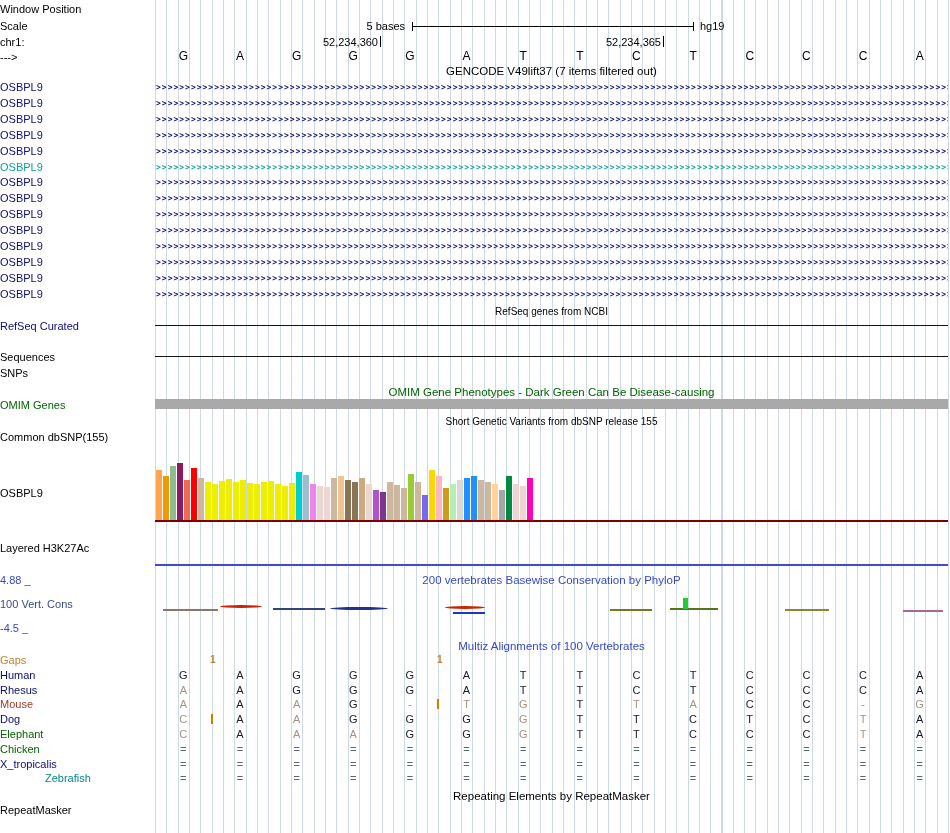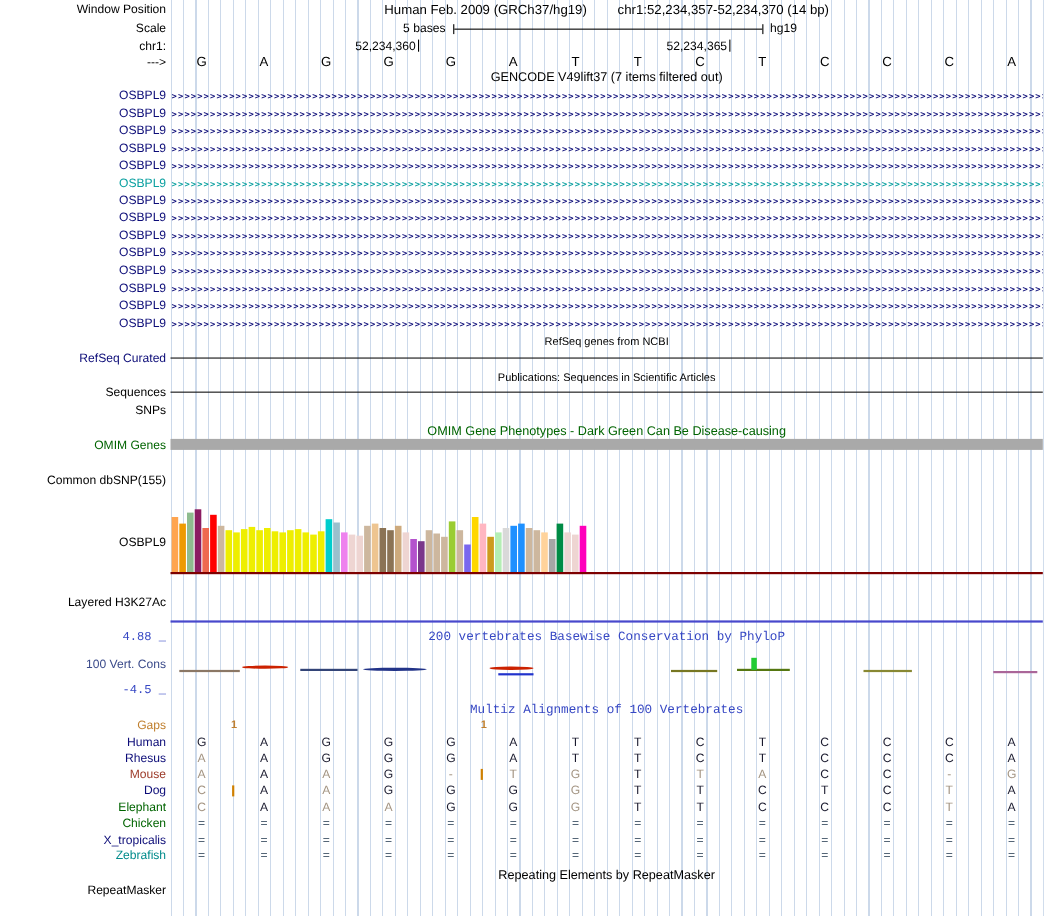--- a/index.html
+++ b/index.html
@@ -1,53 +1,49 @@
 <!DOCTYPE html>
 <html><head>
 <meta charset="utf-8">
 <style>
   html,body{margin:0;padding:0;background:#fff;}
   #screen{position:relative;width:950px;height:833px;background:#fff;overflow:hidden;
           font-family:"Liberation Sans",sans-serif;font-size:11px;color:#000;}
   .grid{position:absolute;left:155px;top:0;width:794px;height:833px;
         background:repeating-linear-gradient(to right,#ccd9ea 0px,#ccd9ea 1px,transparent 1px,transparent 11.33px);}
-  .lbl{position:absolute;left:0;width:151px;height:14px;line-height:14px;text-align:right;white-space:nowrap;}
+  .lbl{position:absolute;left:0;width:151px;height:14px;line-height:14px;white-space:nowrap;}
   .ctr{position:absolute;left:155px;width:793px;height:14px;line-height:14px;text-align:center;white-space:nowrap;font-size:11.5px;}
   .ctr.small{font-size:10px;}
   .row14{position:absolute;left:155px;width:793px;height:14px;line-height:14px;display:flex;font-size:11px;}
   .c{flex:1 1 0;text-align:center;}
   .hline{position:absolute;left:155px;width:793px;height:1px;background:#111;}
   .titleflex{position:absolute;left:155px;top:2px;width:793px;display:flex;justify-content:center;gap:28px;font-size:12px;height:14px;line-height:14px;}
   .generow{position:absolute;left:156px;width:792px;height:15px;line-height:15px;overflow:hidden;white-space:nowrap;
            font-family:"DejaVu Sans Mono",monospace;font-size:8px;font-weight:bold;letter-spacing:1px;}
   .coordtick{position:absolute;width:1px;height:11px;background:#000;top:36px;}
   #scale-bar{position:absolute;left:412px;top:22px;width:280px;height:9px;
              border-left:1px solid #000;border-right:1px solid #000;
              background:linear-gradient(#000,#000) center/100% 1px no-repeat;}
   #gtex-bars{position:absolute;left:156px;top:461px;width:382px;height:59px;display:flex;align-items:flex-end;gap:1px;}
   .gtexbar{width:6px;flex:0 0 auto;}
   #cons-strip{position:absolute;left:155px;top:585px;width:793px;height:48px;}
   .consmark{position:absolute;}
   .gapmark{position:absolute;font-size:10px;height:14px;line-height:14px;font-weight:bold;}
   .instick{position:absolute;width:2px;height:10px;background:#d08000;}
-  .blue{color:#3748c4;font-family:Liberation Mono, monospace;}
+  .blue{color:#3748c4;}
   .dgreen{color:#006400;}
   .navy{color:#0c0c78;}
 </style>
 </head>
 <body>
 
 <div id="screen">
   <div class="grid"></div>
 
   <div class="lbl" style="top:2px">Window Position</div>
-  <div class="titleflex">
-    <span>Human Feb. 2009 (GRCh37/hg19)</span>
-    <span>chr1:52,234,357-52,234,370 (14 bp)</span>
-  </div>
 
   <div class="lbl" style="top:19px">Scale</div>
   <div style="position:absolute;left:255px;top:19px;width:150px;text-align:right;height:14px;line-height:14px;">5 bases</div>
   <div id="scale-bar"></div>
   <div style="position:absolute;left:700px;top:19px;height:14px;line-height:14px;">hg19</div>
 
   <div class="lbl" style="top:35px">chr1:</div>
   <div style="position:absolute;left:228px;top:35px;width:150px;text-align:right;height:14px;line-height:14px;">52,234,360</div>
   <div class="coordtick" style="left:380px"></div>
   <div style="position:absolute;left:511px;top:35px;width:150px;text-align:right;height:14px;line-height:14px;">52,234,365</div>
@@ -100,30 +96,30 @@
       <div class="lbl" style="top: 270.8px; color: rgb(12, 12, 120);">OSBPL9</div>
       <div class="generow" style="top: 270.8px; color: rgb(12, 12, 120);">&gt;&gt;&gt;&gt;&gt;&gt;&gt;&gt;&gt;&gt;&gt;&gt;&gt;&gt;&gt;&gt;&gt;&gt;&gt;&gt;&gt;&gt;&gt;&gt;&gt;&gt;&gt;&gt;&gt;&gt;&gt;&gt;&gt;&gt;&gt;&gt;&gt;&gt;&gt;&gt;&gt;&gt;&gt;&gt;&gt;&gt;&gt;&gt;&gt;&gt;&gt;&gt;&gt;&gt;&gt;&gt;&gt;&gt;&gt;&gt;&gt;&gt;&gt;&gt;&gt;&gt;&gt;&gt;&gt;&gt;&gt;&gt;&gt;&gt;&gt;&gt;&gt;&gt;&gt;&gt;&gt;&gt;&gt;&gt;&gt;&gt;&gt;&gt;&gt;&gt;&gt;&gt;&gt;&gt;&gt;&gt;&gt;&gt;&gt;&gt;&gt;&gt;&gt;&gt;&gt;&gt;&gt;&gt;&gt;&gt;&gt;&gt;&gt;&gt;&gt;&gt;&gt;&gt;&gt;&gt;&gt;&gt;&gt;&gt;&gt;&gt;&gt;&gt;&gt;&gt;&gt;&gt;&gt;&gt;&gt;&gt;&gt;&gt;&gt;&gt;&gt;&gt;&gt;&gt;&gt;&gt;&gt;&gt;&gt;&gt;&gt;&gt;&gt;&gt;&gt;&gt;&gt;&gt;&gt;&gt;&gt;&gt;&gt;&gt;&gt;&gt;&gt;&gt;&gt;&gt;&gt;&gt;&gt;&gt;&gt;&gt;&gt;&gt;&gt;&gt;&gt;&gt;&gt;&gt;&gt;&gt;&gt;&gt;&gt;&gt;&gt;&gt;&gt;&gt;&gt;&gt;&gt;&gt;&gt;&gt;</div>
       <div class="lbl" style="top: 286.7px; color: rgb(12, 12, 120);">OSBPL9</div>
       <div class="generow" style="top: 286.7px; color: rgb(12, 12, 120);">&gt;&gt;&gt;&gt;&gt;&gt;&gt;&gt;&gt;&gt;&gt;&gt;&gt;&gt;&gt;&gt;&gt;&gt;&gt;&gt;&gt;&gt;&gt;&gt;&gt;&gt;&gt;&gt;&gt;&gt;&gt;&gt;&gt;&gt;&gt;&gt;&gt;&gt;&gt;&gt;&gt;&gt;&gt;&gt;&gt;&gt;&gt;&gt;&gt;&gt;&gt;&gt;&gt;&gt;&gt;&gt;&gt;&gt;&gt;&gt;&gt;&gt;&gt;&gt;&gt;&gt;&gt;&gt;&gt;&gt;&gt;&gt;&gt;&gt;&gt;&gt;&gt;&gt;&gt;&gt;&gt;&gt;&gt;&gt;&gt;&gt;&gt;&gt;&gt;&gt;&gt;&gt;&gt;&gt;&gt;&gt;&gt;&gt;&gt;&gt;&gt;&gt;&gt;&gt;&gt;&gt;&gt;&gt;&gt;&gt;&gt;&gt;&gt;&gt;&gt;&gt;&gt;&gt;&gt;&gt;&gt;&gt;&gt;&gt;&gt;&gt;&gt;&gt;&gt;&gt;&gt;&gt;&gt;&gt;&gt;&gt;&gt;&gt;&gt;&gt;&gt;&gt;&gt;&gt;&gt;&gt;&gt;&gt;&gt;&gt;&gt;&gt;&gt;&gt;&gt;&gt;&gt;&gt;&gt;&gt;&gt;&gt;&gt;&gt;&gt;&gt;&gt;&gt;&gt;&gt;&gt;&gt;&gt;&gt;&gt;&gt;&gt;&gt;&gt;&gt;&gt;&gt;&gt;&gt;&gt;&gt;&gt;&gt;&gt;&gt;&gt;&gt;&gt;&gt;&gt;&gt;&gt;&gt;&gt;&gt;</div>
     </div>
 
   <div class="ctr small" style="top:305px">RefSeq genes from NCBI</div>
   <div class="lbl navy" style="top:319px">RefSeq Curated</div>
   <div class="hline" style="top:325px"></div>
 
-  <div class="ctr small" style="top:337px">Publications: Sequences in Scientific Articles</div>
   <div class="lbl" style="top:350px">Sequences</div>
   <div class="hline" style="top:356px"></div>
 
   <div class="lbl" style="top:366px">SNPs</div>
 
   <div class="ctr dgreen" style="top:385px">OMIM Gene Phenotypes - Dark Green Can Be Disease-causing</div>
   <div class="lbl dgreen" style="top:398px">OMIM Genes</div>
   <div style="position:absolute;left:155px;top:399px;width:793px;height:10px;background:#a9a9a9;"></div>
 
+  <div class="ctr small" style="top:415px">Short Genetic Variants from dbSNP release 155</div>
   <div class="lbl" style="top:430px">Common dbSNP(155)</div>
 
   <div class="lbl" style="top:486px">OSBPL9</div>
   <div id="gtex-bars">
       <div class="gtexbar" style="height: 50px; background: rgb(255, 165, 79);"></div>
       <div class="gtexbar" style="height: 44px; background: rgb(238, 154, 0);"></div>
       <div class="gtexbar" style="height: 54px; background: rgb(143, 188, 143);"></div>
       <div class="gtexbar" style="height: 57px; background: rgb(139, 28, 98);"></div>
       <div class="gtexbar" style="height: 40px; background: rgb(238, 106, 80);"></div>
       <div class="gtexbar" style="height: 52px; background: rgb(255, 0, 0);"></div>
@@ -318,21 +314,21 @@
         <span class="c" style="color: rgb(85, 102, 119);">=</span>
         <span class="c" style="color: rgb(85, 102, 119);">=</span>
         <span class="c" style="color: rgb(85, 102, 119);">=</span>
         <span class="c" style="color: rgb(85, 102, 119);">=</span>
         <span class="c" style="color: rgb(85, 102, 119);">=</span>
         <span class="c" style="color: rgb(85, 102, 119);">=</span>
         <span class="c" style="color: rgb(85, 102, 119);">=</span>
         <span class="c" style="color: rgb(85, 102, 119);">=</span>
         <span class="c" style="color: rgb(85, 102, 119);">=</span>
       </div>
-      <div class="lbl" style="top: 771.4px; color: rgb(0, 139, 139);">Zebrafish</div>
+      <div class="lbl" style="top: 771.4px; color: rgb(0, 139, 139); padding-left: 45px;">Zebrafish</div>
       <div class="row14" style="top: 771.4px;">
         <span class="c" style="color: rgb(85, 102, 119);">=</span>
         <span class="c" style="color: rgb(85, 102, 119);">=</span>
         <span class="c" style="color: rgb(85, 102, 119);">=</span>
         <span class="c" style="color: rgb(85, 102, 119);">=</span>
         <span class="c" style="color: rgb(85, 102, 119);">=</span>
         <span class="c" style="color: rgb(85, 102, 119);">=</span>
         <span class="c" style="color: rgb(85, 102, 119);">=</span>
         <span class="c" style="color: rgb(85, 102, 119);">=</span>
         <span class="c" style="color: rgb(85, 102, 119);">=</span>

